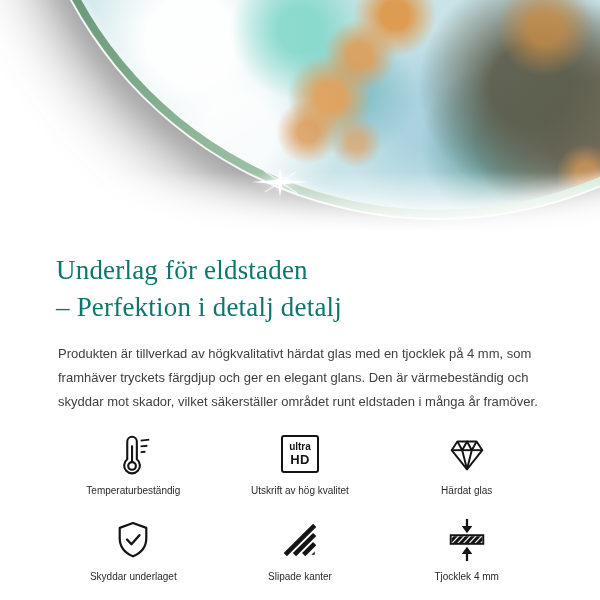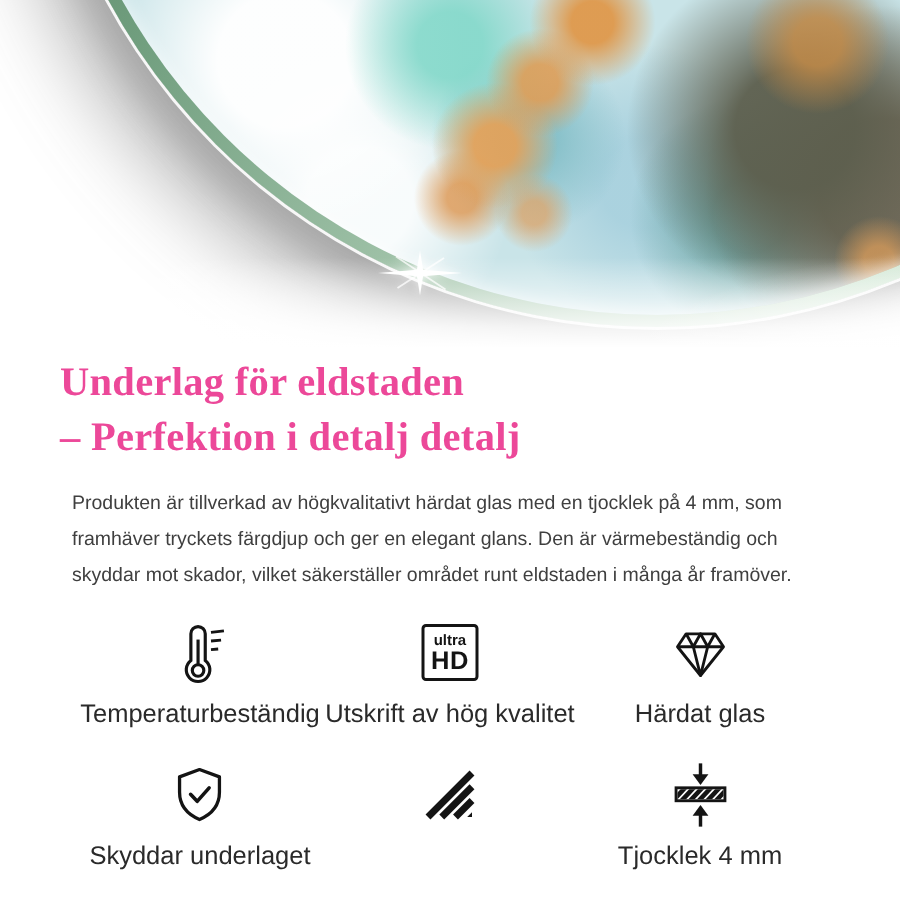--- a/index.html
+++ b/index.html
@@ -59,31 +59,31 @@
   .hero-fade {
     position: absolute; inset: 0;
     pointer-events: none;
     background:
       radial-gradient(ellipse 390px 205px at 640px 315px, #ffffff 34%, rgba(255,255,255,0) 72%),
       linear-gradient(to bottom, rgba(255,255,255,0) 74%, rgba(255,255,255,0.85) 94%, #ffffff 100%);
   }
   
   .content { padding: 4px 40px 0 40px; }
   .page-title {
-    margin: 0;
+    margin: 16px;
     font-family: "Liberation Serif", "DejaVu Serif", serif;
-    font-weight: 700;
+    font-weight: 400;
     font-size: 27px;
     line-height: 37px;
-    color: #ec4899;
+    color: #0f766e;
     letter-spacing: 0.2px;
   }
   .page-title span { display: block; }
   .description {
-    margin: 13px 0 0 8px;
+    margin: 13px 0 0 18px;
     max-width: 540px;
     font-size: 13px;
     line-height: 24px;
     color: #3f3f3f;
   }
   
   .features {
     margin: 16px 10px 0 10px;
     display: grid;
     grid-template-columns: repeat(3, 1fr);
@@ -91,37 +91,37 @@
   }
   .feature { text-align: center; }
   .icon-wrap {
     height: 48px;
     display: flex;
     align-items: center;
     justify-content: center;
   }
   .feature-label {
     margin-top: 7px;
-    font-size: 17px;
+    font-size: 10px;
     color: #2a2a2a;
   }
   .feature svg { display: block; }
   
   .hdbox {
     width: 34px; height: 34px;
     border: 2.5px solid #141414;
     border-radius: 3px;
     display: flex;
     flex-direction: column;
     align-items: center;
     justify-content: center;
     color: #141414;
   }
   .hdbox .ultra { font-size: 10px; font-weight: 700; line-height: 10px; }
-  .hdbox .hd   { font-size: 17px; font-weight: 700; line-height: 15px; letter-spacing: 0.3px; }
+  .hdbox .hd   { font-size: 13px; font-weight: 700; line-height: 15px; letter-spacing: 0.3px; }
 </style>
 </head>
 <body>
 
 <div class="hero">
   <div class="glass">
     <div class="marble"></div>
   </div>
   <svg class="sparkle" viewBox="0 0 56 44" xmlns="http://www.w3.org/2000/svg">
     <line x1="12" y1="11" x2="45" y2="33" stroke="#ffffff" stroke-width="1.2" opacity="0.75"></line>
@@ -190,20 +190,21 @@
 
     <div class="feature">
       <div class="icon-wrap">
         <svg width="44" height="44" viewBox="0 0 48 48" fill="none" xmlns="http://www.w3.org/2000/svg">
           <line x1="8" y1="40" x2="40" y2="8" stroke="#141414" stroke-width="5"></line>
           <line x1="18" y1="40" x2="40" y2="18" stroke="#141414" stroke-width="5"></line>
           <line x1="28" y1="40" x2="40" y2="28" stroke="#141414" stroke-width="5"></line>
           <polygon points="36.5,40 40,36.5 40,40" fill="#141414"></polygon>
         </svg>
       </div>
+      <div class="feature-label">Slipade kanter</div>
     </div>
 
     <div class="feature">
       <div class="icon-wrap">
         <svg width="46" height="46" viewBox="0 0 48 48" fill="none" xmlns="http://www.w3.org/2000/svg">
           <defs>
             <clipPath id="thickClip">
                 <rect x="8" y="20" width="32" height="7"></rect>
               </clipPath>
           </defs>

